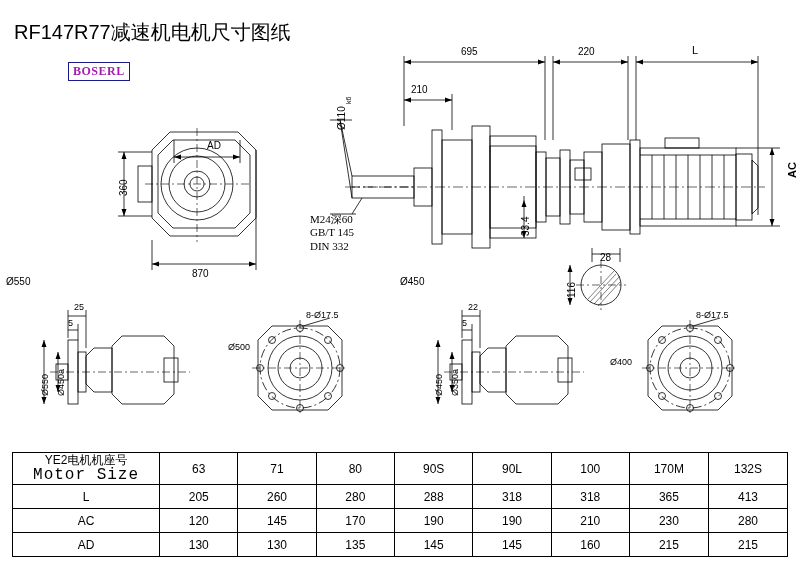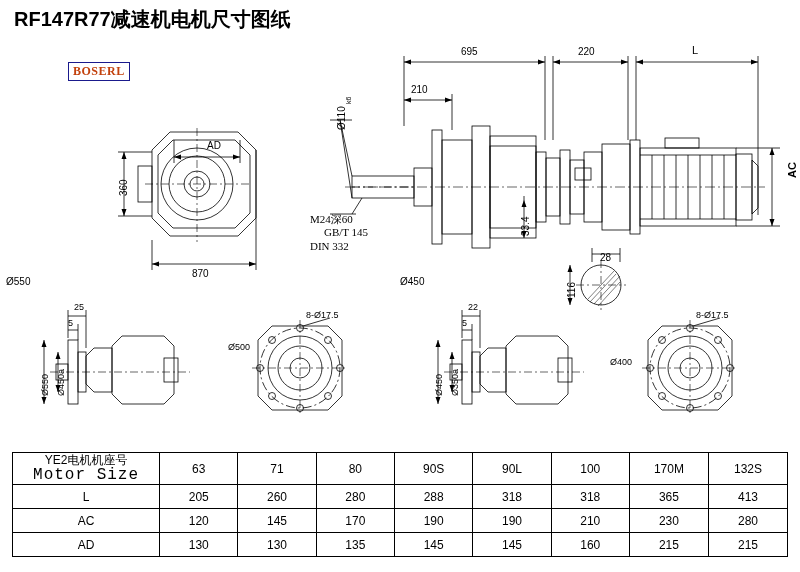--- a/index.html
+++ b/index.html
@@ -16,32 +16,32 @@
     overflow: hidden;
   }
   #page {
     position: relative;
     width: 800px;
     height: 572px;
   }
   #title {
     position: absolute;
     left: 14px;
-    top: 6px;
+    top: 19px;
     font-size: 20px;
-    font-weight: bold;
+    font-weight: normal;
     letter-spacing: 0px;
     white-space: nowrap;
   }
   #logo {
     position: absolute;
     left: 68px;
     top: 62px;
     border: 1px solid #1a1a8c;
-    color: #c2410c;
+    color: #a21caf;
     font-size: 12px;
     font-weight: bold;
     padding: 1px 4px;
     font-family: "Liberation Serif", serif;
     letter-spacing: 0.5px;
   }
   svg.draw {
     position: absolute;
     left: 0;
     top: 0;
@@ -314,21 +314,21 @@
   <div class="lbl sz11 rot" style="left:786px; top:178px; font-weight:bold;">AC</div>
   <div class="lbl sz10" style="left:207px; top:140px;">AD</div>
   <div class="lbl sz10 rot" style="left:118px; top:196px;">360</div>
   <div class="lbl sz10" style="left:192px; top:268px;">870</div>
 
   <div class="lbl sz10 rot" style="left:520px; top:236px;">33.4</div>
   <div class="lbl sz10" style="left:600px; top:240px;margin-top:12px;">28</div>
   <div class="lbl sz10 rot" style="left:566px; top:298px;">116</div>
 
   <div class="lbl sz11 serif" style="left:310px; top:212px;">M24深60</div>
-  <div class="lbl sz11 serif" style="left:324px; top:226px;">GB/T 145</div>
+  <div class="lbl sz11 serif" style="left:310px; top:226px;">GB/T 145</div>
   <div class="lbl sz11 serif" style="left:310px; top:240px;">DIN 332</div>
 
   <div class="lbl sz10" style="left:6px; top:276px;">Ø550</div>
   <div class="lbl sz10" style="left:400px; top:276px;">Ø450</div>
 
   <div class="lbl" style="left:74px; top:302px;">25</div>
   <div class="lbl" style="left:68px; top:318px;">5</div>
   <div class="lbl" style="left:468px; top:302px;">22</div>
   <div class="lbl" style="left:462px; top:318px;">5</div>
 

